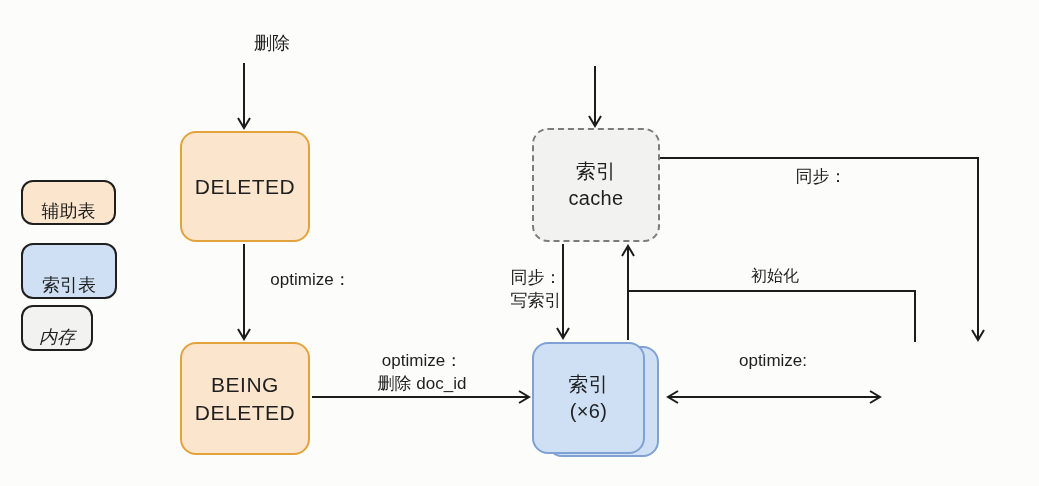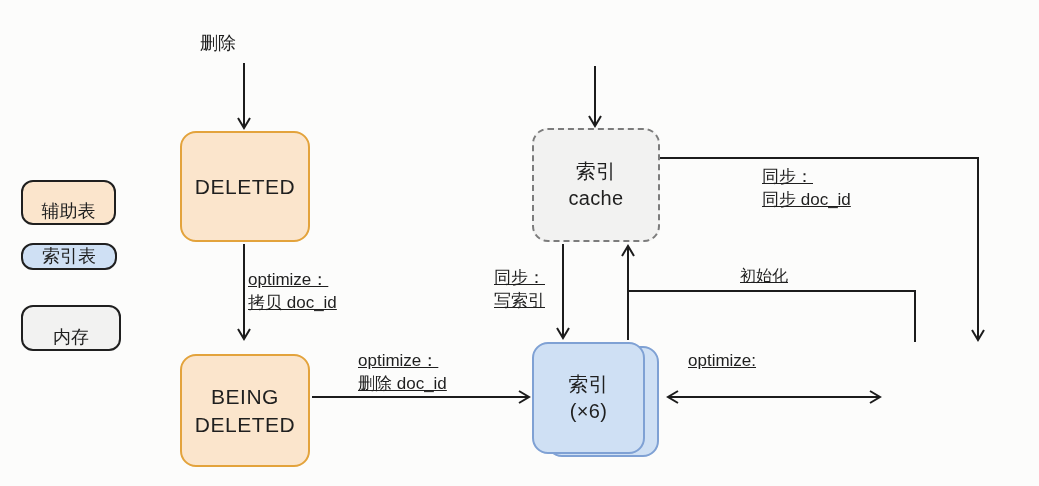--- a/index.html
+++ b/index.html
@@ -28,54 +28,54 @@
     text-align:center;
     font-size:21px;line-height:28px;
     letter-spacing:0.5px;
     color:var(--c-text,#1f1f1f);
   }
   .aux{background:var(--c-aux_fill,#fbe5cc);border-color:var(--c-aux_border,#e3a33c);}
   .idx{background:var(--c-index_fill,#cfe0f4);border-color:var(--c-index_border,#7fa1d4);}
   .mem{background:var(--c-memory_fill,#f2f2f1);border-style:dashed;border-color:var(--c-memory_border,#7c7c7c);}
 
   .node-deleted{left:180px;top:131px;width:130px;height:111px;}
-  .node-being-deleted{left:180px;top:354px;width:130px;height:113px;text-align:right;}
+  .node-being-deleted{left:180px;top:342px;width:130px;height:113px;text-align:right;}
   .node-index-cache{left:532px;top:128px;width:128px;height:114px;font-size:20px;line-height:27px;letter-spacing:0.3px;}
   .node-index-shards-back{left:546px;top:346px;width:113px;height:111px;}
   .node-index-shards{left:532px;top:342px;width:113px;height:112px;font-size:20px;line-height:27px;letter-spacing:0.3px;}
   .node-config{left:884px;top:343px;width:128px;height:112px;}
 
   .legend-chip{
     position:absolute;
     box-sizing:border-box;
     border-radius:12px;
     border:2px solid;
     display:flex;align-items:flex-end;justify-content:center;
     font-size:18px;
     color:var(--c-text,#1f1f1f);
   }
   .legend-aux{left:21px;top:180px;width:95px;height:45px;}
-  .legend-idx{left:21px;top:243px;width:96px;height:27px;}
-  .legend-mem{left:21px;top:305px;width:100px;height:46px;}
+  .legend-idx{left:21px;top:243px;width:96px;height:56px;}
+  .legend-mem{left:21px;top:305px;width:72px;height:46px;font-style:italic;}
 
   .evt-label{
     position:absolute;
-    text-align:left;
+    text-align:right;
     font-size:18px;
     color:var(--c-text,#1f1f1f);
   }
   .evt-delete{left:200px;top:31px;width:90px;}
   .evt-insert{left:550px;top:33px;width:90px;}
 
   .edge-label{
     position:absolute;
+    text-align:center;
     font-size:17px;line-height:23px;
     color:var(--c-text,#1f1f1f);
     white-space:nowrap;
-    text-decoration:underline;
   }
   .lbl-optimize-copy{left:248px;top:268px;width:125px;}
   .lbl-optimize-delete{left:358px;top:349px;width:128px;}
   .lbl-sync-write{left:494px;top:266px;width:84px;}
   .lbl-sync-docid{left:762px;top:165px;width:118px;}
   .lbl-init{left:740px;top:264px;width:70px;font-size:16px;}
   .lbl-optimize-last{left:688px;top:349px;width:170px;}
 </style>
 </head>
 <body>
@@ -127,36 +127,34 @@
 
   <div class="node idx node-index-shards-back"></div>
   <div class="node idx node-index-shards">
     <span>索引</span>
     <span>(×6)</span>
   </div>
 
 
   <div class="edge-label lbl-optimize-copy">
     <div>optimize：</div>
-    <div>拷贝 doc_id</div>
   </div>
 
   <div class="edge-label lbl-optimize-delete">
     <div>optimize：</div>
     <div>删除 doc_id</div>
   </div>
 
   <div class="edge-label lbl-sync-write">
     <div>同步：</div>
     <div>写索引</div>
   </div>
 
   <div class="edge-label lbl-sync-docid">
     <div>同步：</div>
-    <div>同步 doc_id</div>
   </div>
 
   <div class="edge-label lbl-init">初始化</div>
 
   <div class="edge-label lbl-optimize-last">
     <div>optimize:</div>
   </div>
 
 </div>
 

